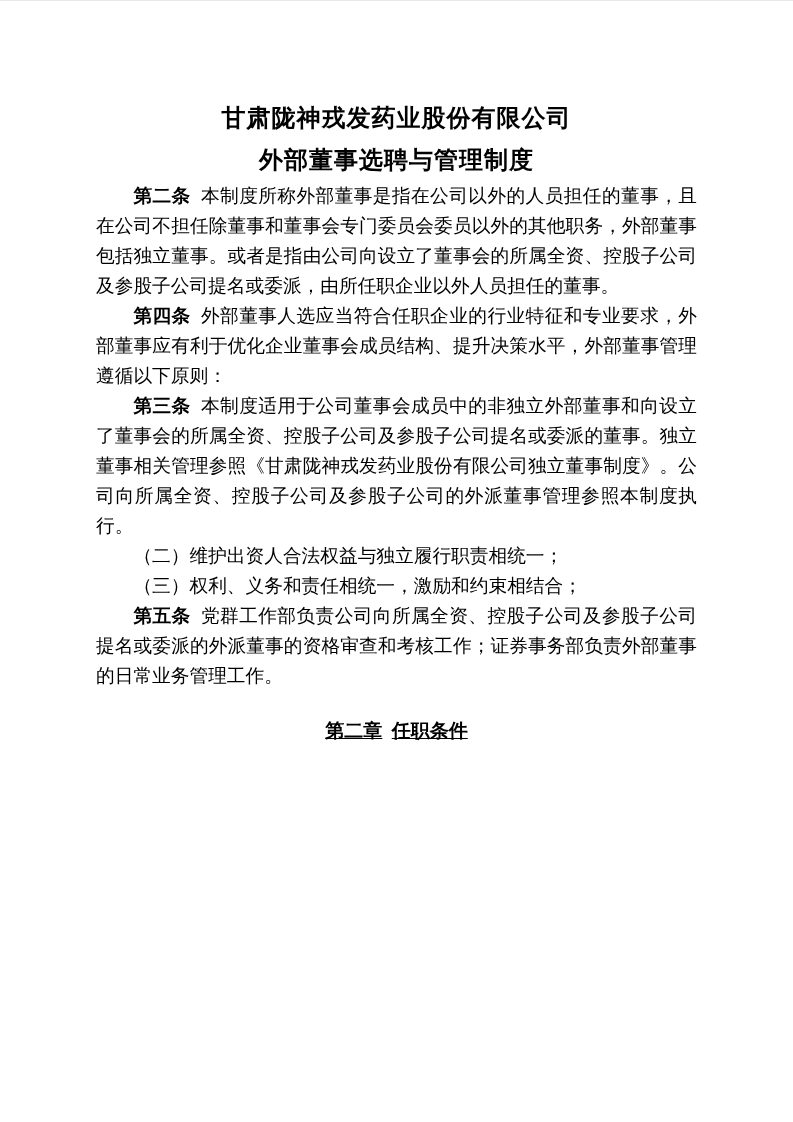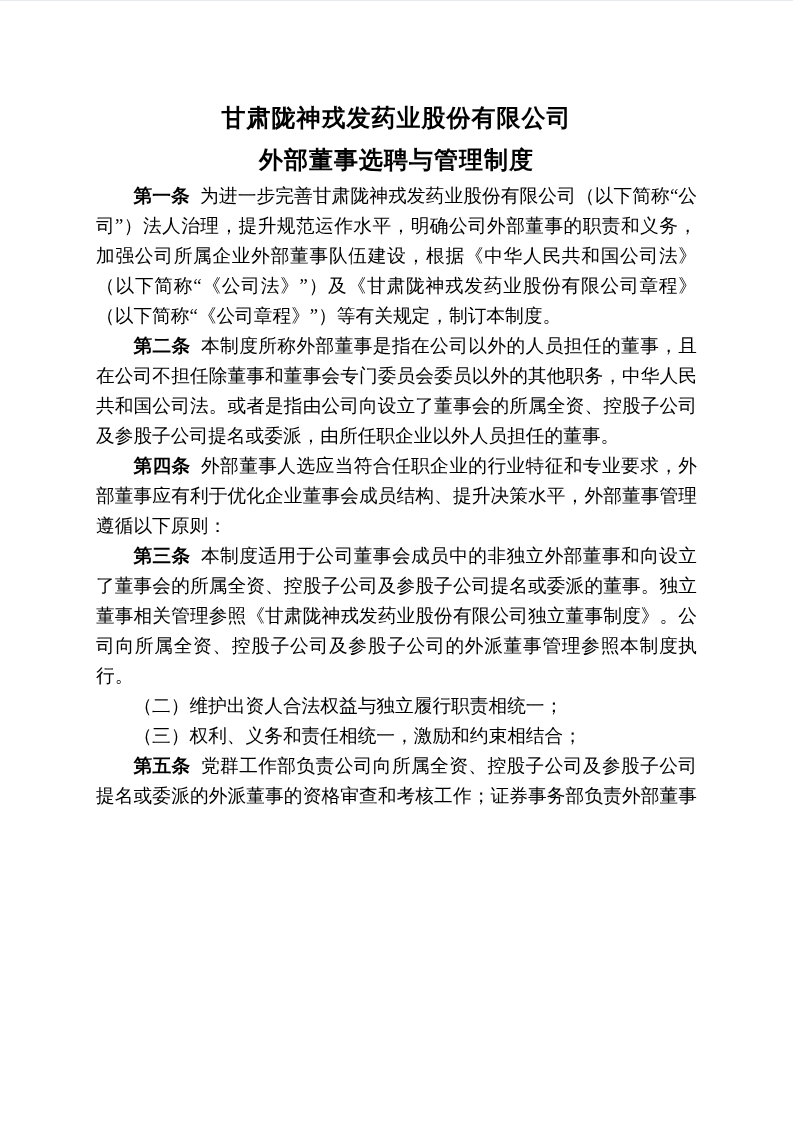--- a/index.html
+++ b/index.html
@@ -58,26 +58,23 @@
 </head>
 <body>
 
 <div class="page">
 
   <h1 class="doc-title">甘肃陇神戎发药业股份有限公司</h1>
 
   <h1 class="doc-title">外部董事选聘与管理制度</h1>
 
 
-  <p class="para">
-    <span class="art-label">第一条</span><span>为进一步完善甘肃陇神戎发药业股份有限公司（以下简称“公司”）法人治理，提升规范运作水平，明确公司外部董事的职责和义务，加强公司所属企业外部董事队伍建设，根据《中华人民共和国公司法》（以下简称“《公司法》”）及《甘肃陇神戎发药业股份有限公司章程》（以下简称“《公司章程》”）等有关规定，制订本制度。</span>
-  </p>
 
   <p class="para">
-    <span class="art-label">第二条</span><span>本制度所称外部董事是指在公司以外的人员担任的董事，且在公司不担任除董事和董事会专门委员会委员以外的其他职务，中华人民共和国公司法。或者是指由公司向设立了董事会的所属全资、控股子公司及参股子公司提名或委派，由所任职企业以外人员担任的董事。</span>
+    <span class="art-label">第二条</span><span>本制度所称外部董事是指在公司以外的人员担任的董事，且在公司不担任除董事和董事会专门委员会委员以外的其他职务，外部董事包括独立董事。或者是指由公司向设立了董事会的所属全资、控股子公司及参股子公司提名或委派，由所任职企业以外人员担任的董事。</span>
   </p>
 
   <p class="para">
     <span class="art-label">第四条</span><span>外部董事人选应当符合任职企业的行业特征和专业要求，外部董事应有利于优化企业董事会成员结构、提升决策水平，外部董事管理遵循以下原则：</span>
   </p>
 
   <p class="para">
     <span class="art-label">第三条</span><span>本制度适用于公司董事会成员中的非独立外部董事和向设立了董事会的所属全资、控股子公司及参股子公司提名或委派的董事。独立董事相关管理参照《甘肃陇神戎发药业股份有限公司独立董事制度》。公司向所属全资、控股子公司及参股子公司的外派董事管理参照本制度执行。</span>
   </p>
 

